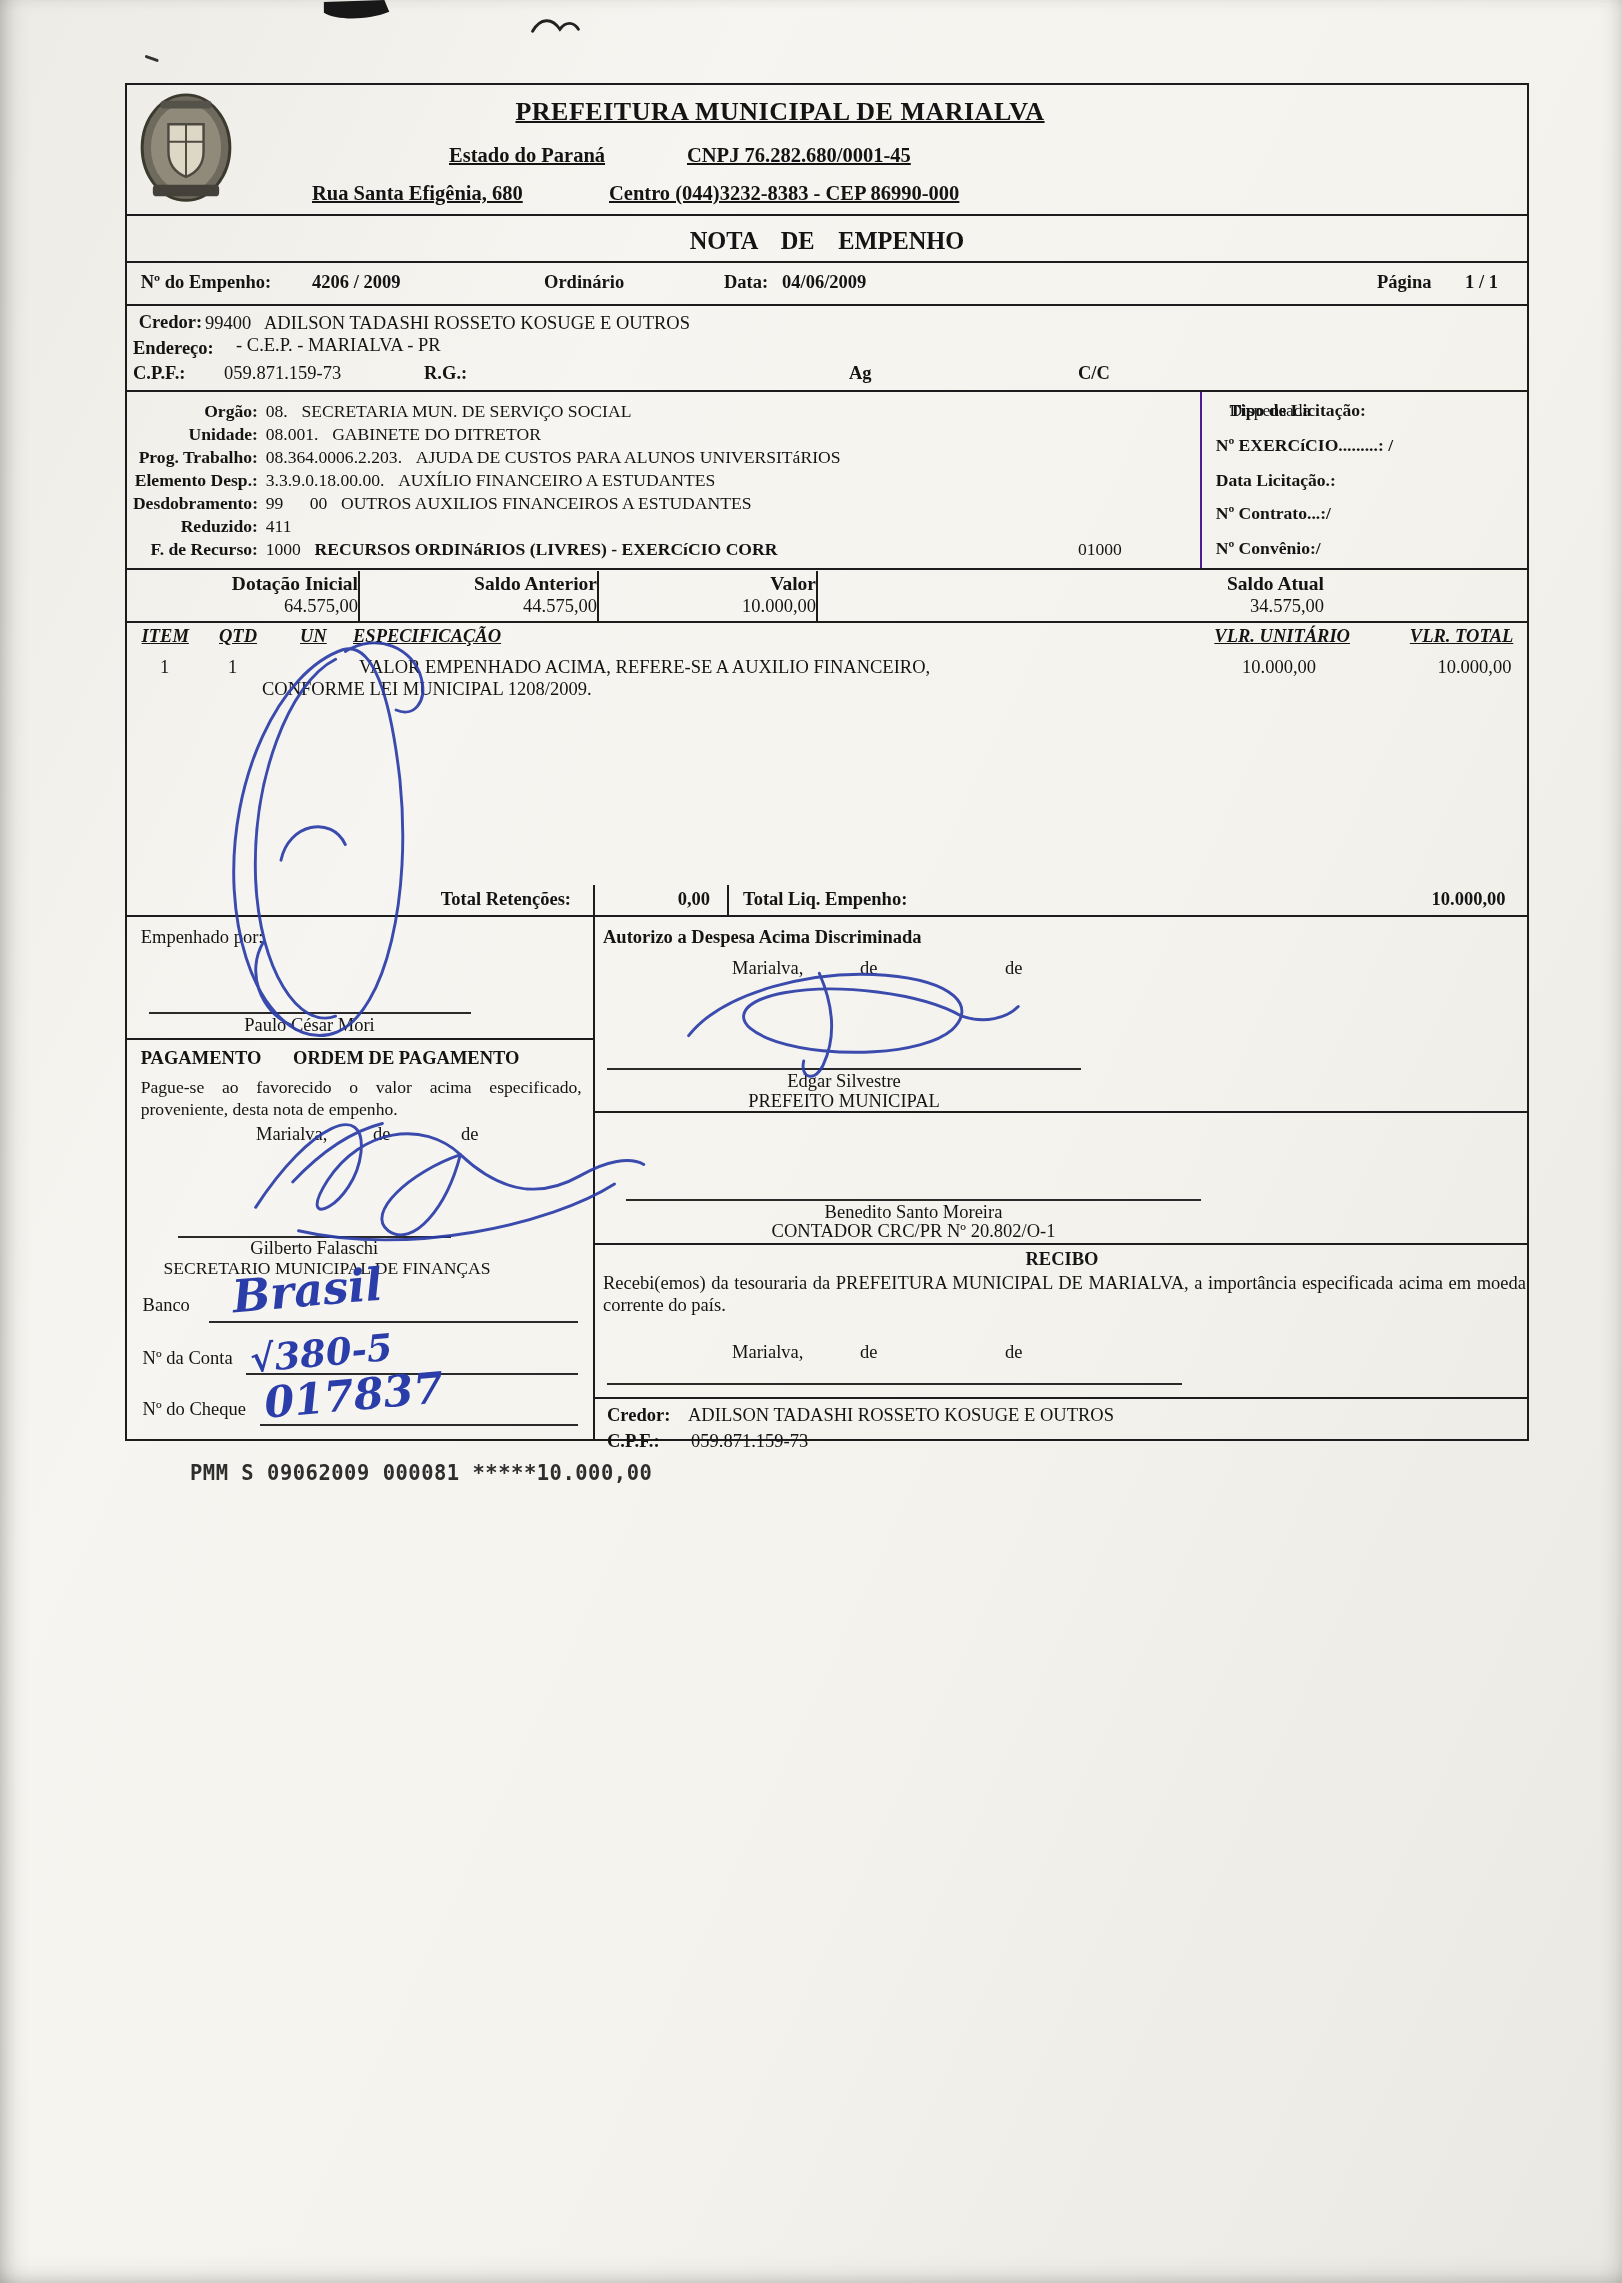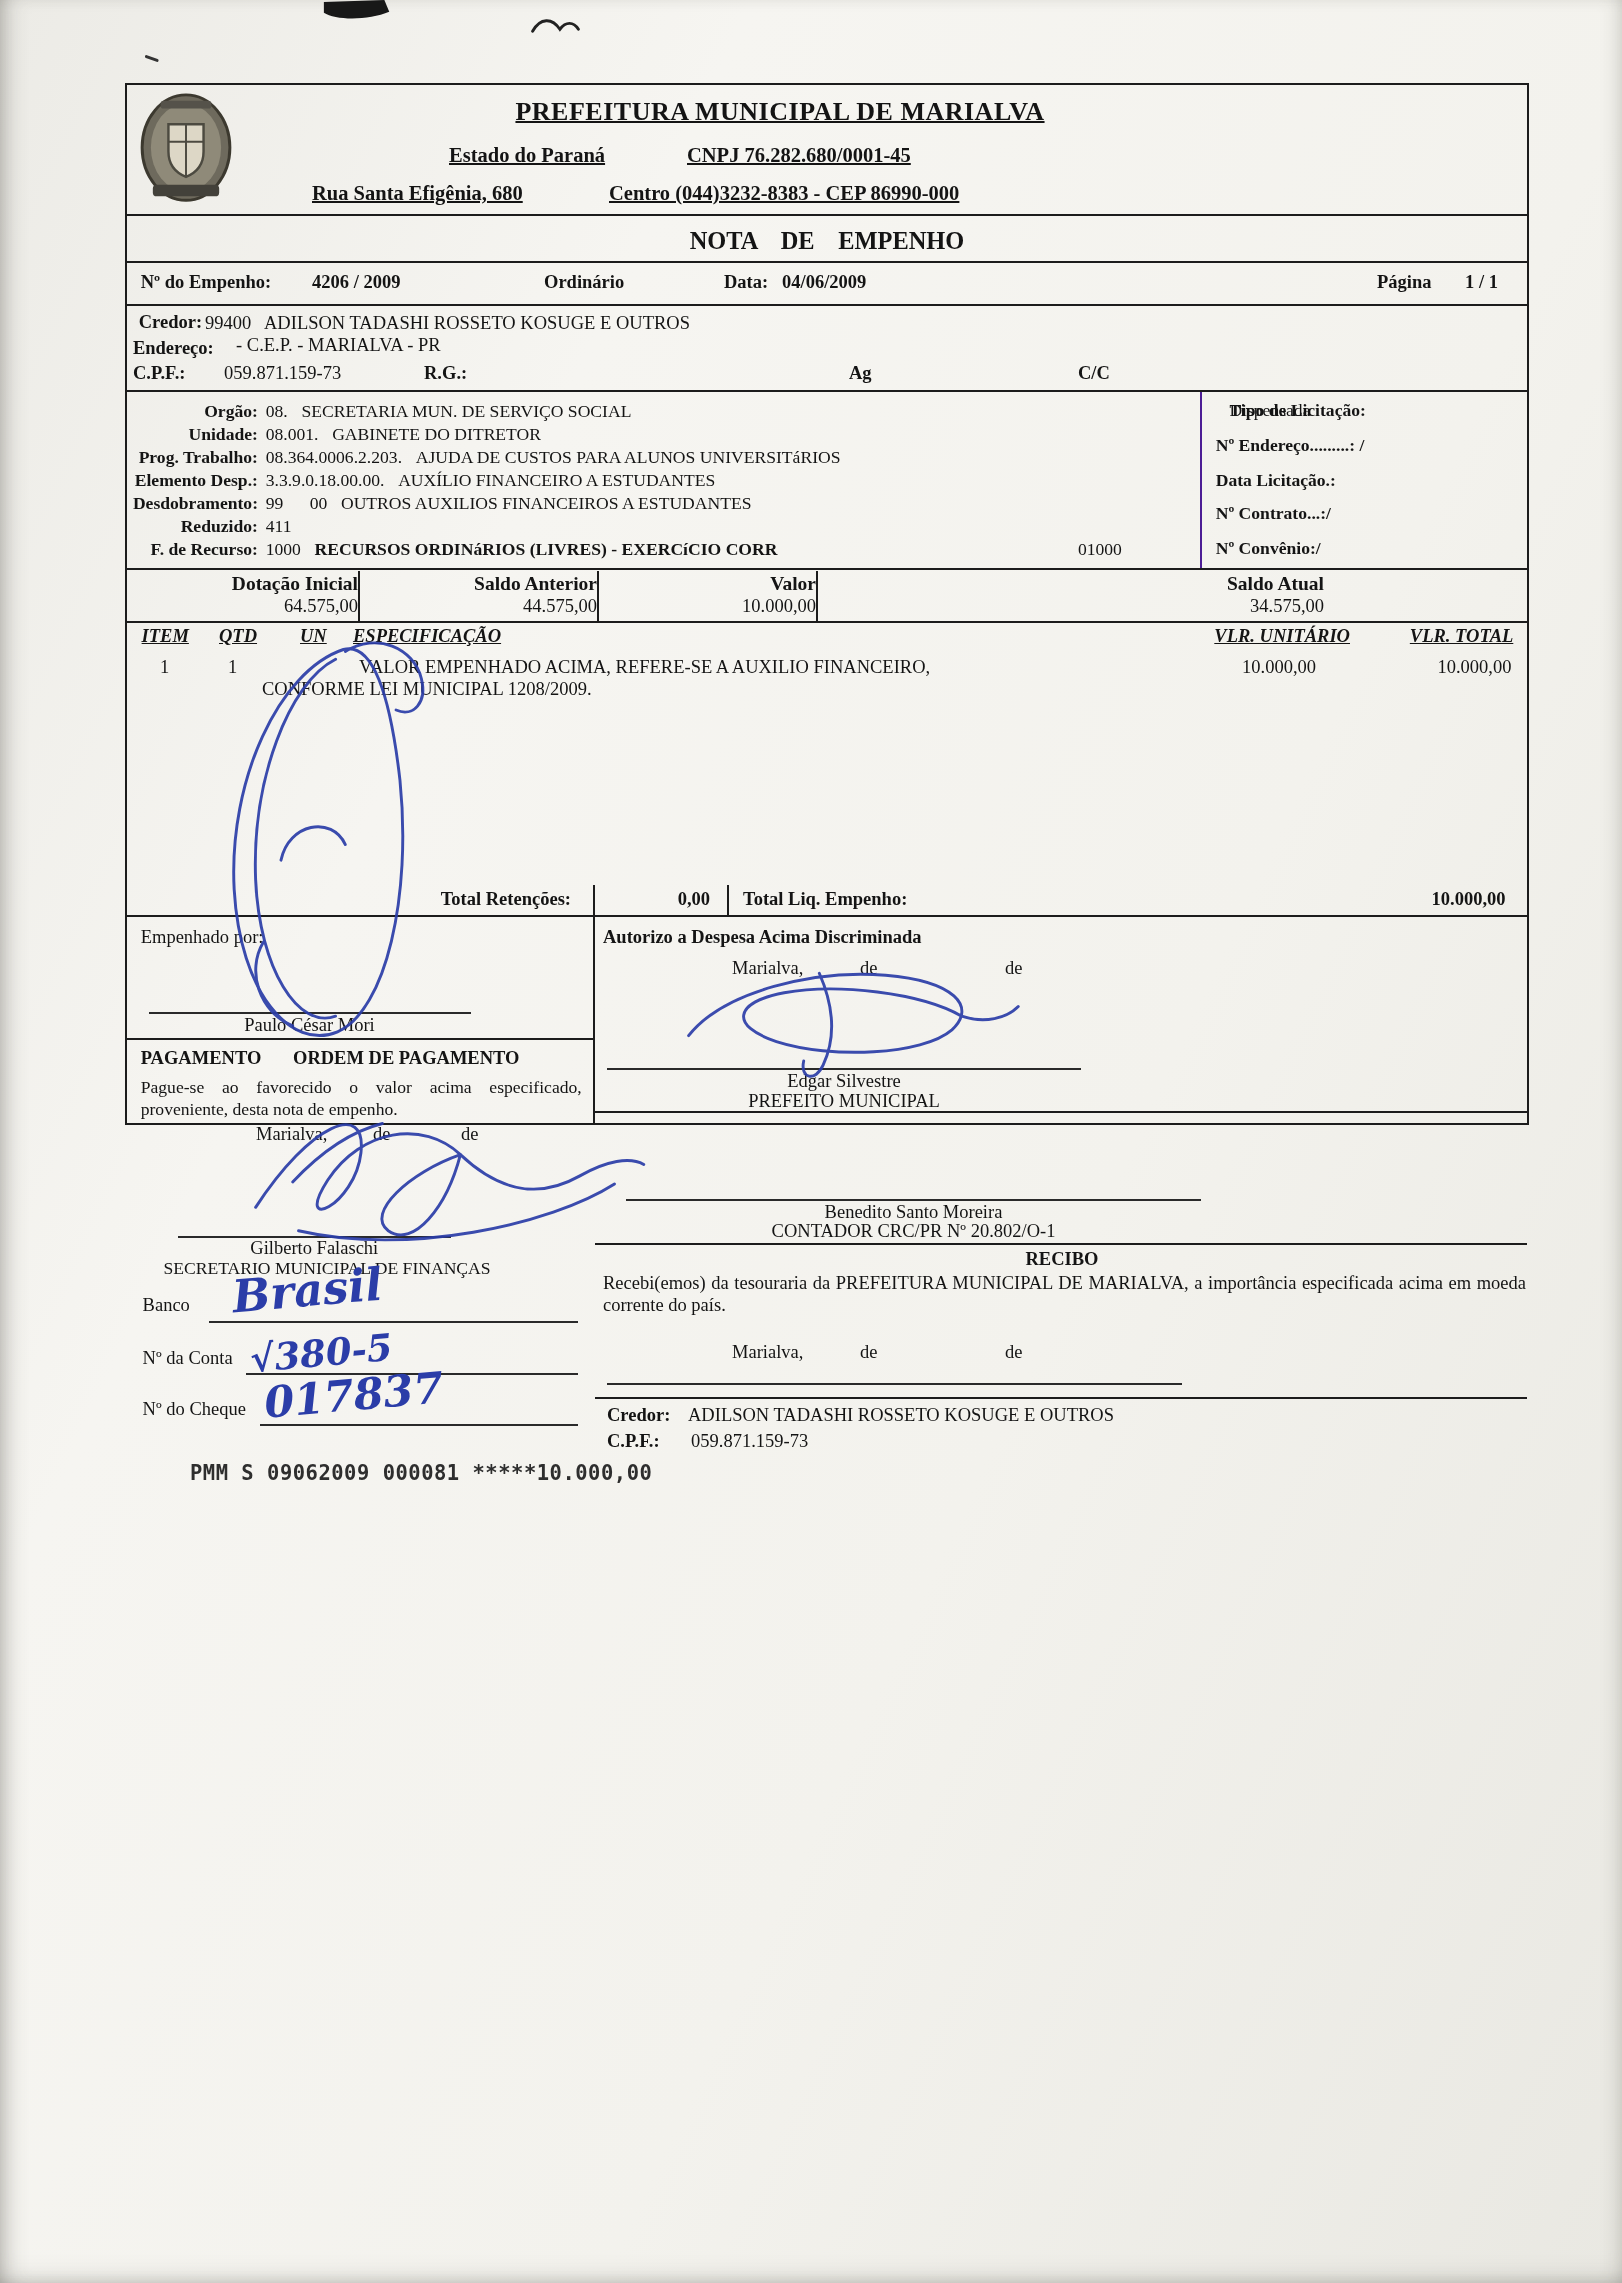--- a/index.html
+++ b/index.html
@@ -2,21 +2,21 @@
 <html><head>
 <meta charset="utf-8">
 <style>
   html,body{margin:0;padding:0;}
   body{
     width:1623px;height:2283px;position:relative;overflow:hidden;
     background:linear-gradient(115deg,#ecebe6 0%,#f6f5f1 28%,#f3f2ed 62%,#e9e8e2 100%);
     font-family:"Liberation Serif",serif;color:#141414;
   }
   .abs{position:absolute;}
-  .form{position:absolute;left:125px;top:83px;width:1404px;height:1042px;border:2.9px solid #1c1c1c;box-sizing:border-box;}
+  .form{position:absolute;left:125px;top:83px;width:1404px;height:1358px;border:2.9px solid #1c1c1c;box-sizing:border-box;}
   .sec{position:absolute;left:0;right:0;box-sizing:border-box;}
   .b{font-weight:bold;}
   .und{text-decoration:underline;text-decoration-thickness:2px;}
   
   .sec-header{top:0;height:131px;border-bottom:2.9px solid #1c1c1c;}
   .org-title{position:absolute;left:146px;top:11.7px;width:1014px;text-align:center;font-size:26px;letter-spacing:0.5px;}
   .h2{position:absolute;top:59px;font-size:20.5px;}
   .h3{position:absolute;top:97px;font-size:20.5px;}
   
   .sec-titlebar{top:134px;height:44px;border-bottom:2px solid #1c1c1c;text-align:center;font-size:24.4px;font-weight:bold;word-spacing:17.6px;padding-top:7.8px;}
@@ -146,21 +146,21 @@
         <span class="bcode">1000</span>
         <span class="bdesc b">RECURSOS ORDINáRIOS (LIVRES) - EXERCíCIO CORR</span>
         <span class="bextra">01000</span>
       </div>
     </div>
     <div class="licit">
       <span style="top:7.8px;">
           <span>Tipo de Licitação:</span>
           <span class="val">Dispensada</span>
         </span>
-      <span style="top:43px;">Nº Endereço.........: /</span>
+      <span style="top:43px;">Nº EXERCíCIO.........: /</span>
       <span style="top:78px;">Data Licitação.:</span>
       <span style="top:111px;">Nº Contrato...:/</span>
       <span style="top:146px;">Nº Convênio:/</span>
     </div>
   </div>
 
   <div class="sec sec-amounts">
     <div class="acell" style="left:0;width:231px;border-right:2px solid #1c1c1c;">
       <div class="alabel">Dotação Inicial</div>
       <div class="avalue">64.575,00</div>

